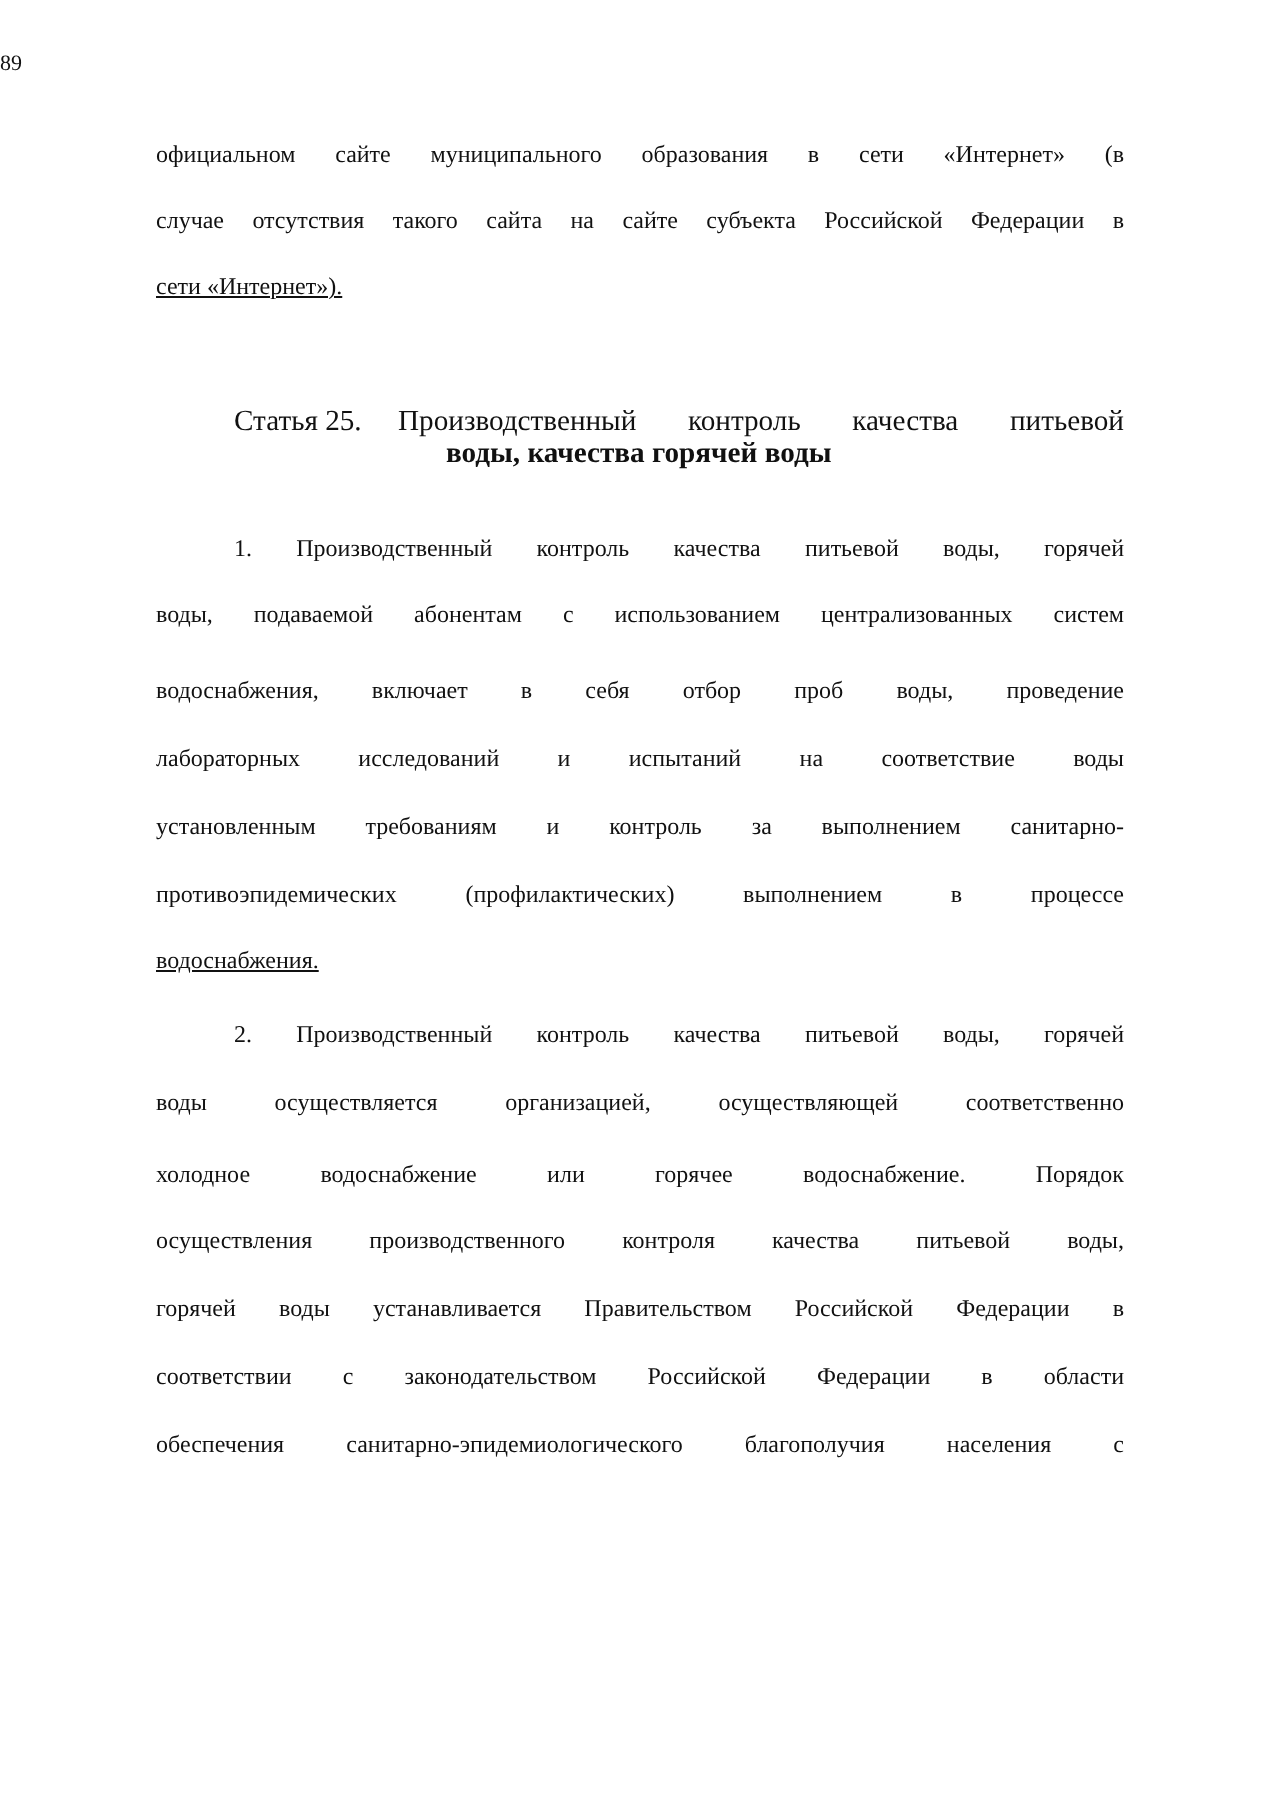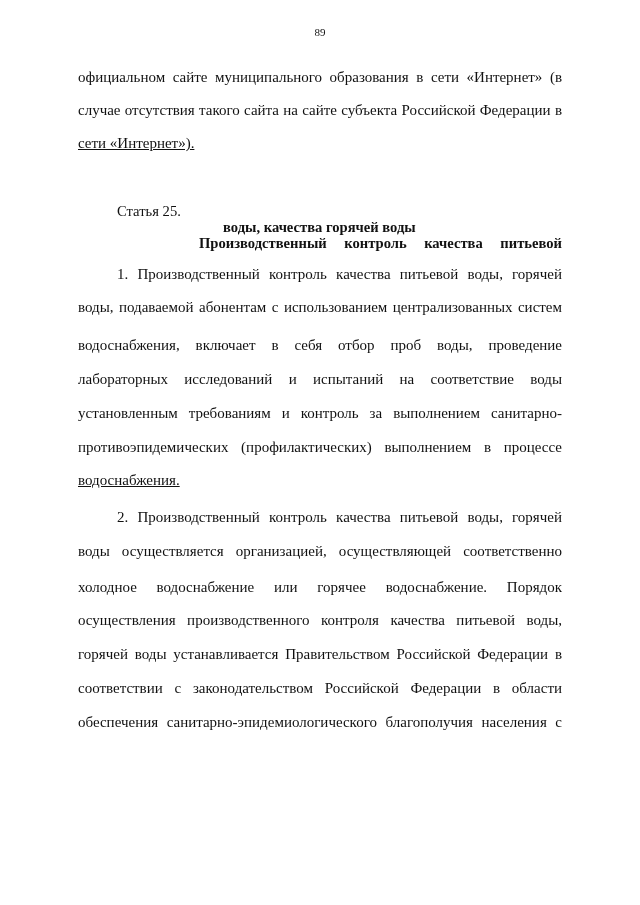--- a/index.html
+++ b/index.html
@@ -1,24 +1,24 @@
 <!DOCTYPE html>
 <html><head>
 <meta charset="utf-8">
 <style>
   html, body { margin: 0; padding: 0; background: #ffffff; }
   body { width: 640px; height: 905px; position: relative; overflow: hidden;
          font-family: "Liberation Serif", "DejaVu Serif", serif; color: #111; }
-  .page-num { position: absolute; top: 26px; left: 0; width: 640px; text-align: center; font-size: 11px; }
-  .line { position: absolute; left: 78px; width: 484px; font-size: 15px; line-height: 18px; white-space: nowrap;
+  .page-num { position: absolute; top: 26px; left: 0; width: 640px; font-size: 11px; }
+  .line { position: absolute; left: 78px; width: 484px; font-size: 12px; line-height: 18px; white-space: nowrap;
           text-align: justify; text-align-last: justify; }
   .line.last { text-align-last: left; text-decoration: underline; }
   .heading-row { position: absolute; left: 117px; top: 202px; width: 445px; font-size: 14.6px; line-height: 18px; }
   .heading-label { position: absolute; left: 0; top: 0; }
-  .heading-title { position: absolute; left: 82px; top: 0; width: 363px; font-weight: bold; text-align: justify; text-align-last: justify; white-space: nowrap; margin-top: 32px; }
+  .heading-title { position: absolute; left: 82px; top: 0; width: 363px; font-weight: normal; text-align: justify; text-align-last: justify; white-space: nowrap; }
   .heading-title2 { position: absolute; left: 82px; top: 16px; font-weight: bold; white-space: nowrap; margin-left: 24px; }
 </style>
 </head>
 <body>
 
 <div class="page-num">89</div>
 
 <div>
   <div class="line" style="top:68px">официальном сайте муниципального образования в сети «Интернет» (в</div>
   <div class="line" style="top:101px">случае отсутствия такого сайта на сайте субъекта Российской Федерации в</div>

